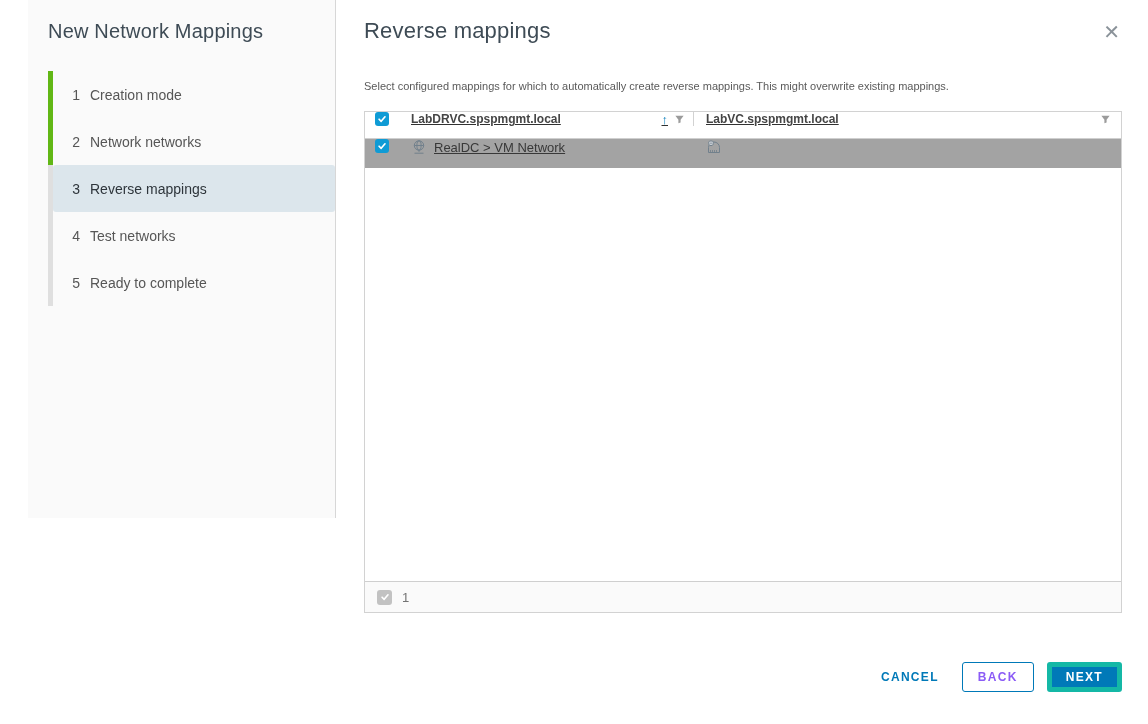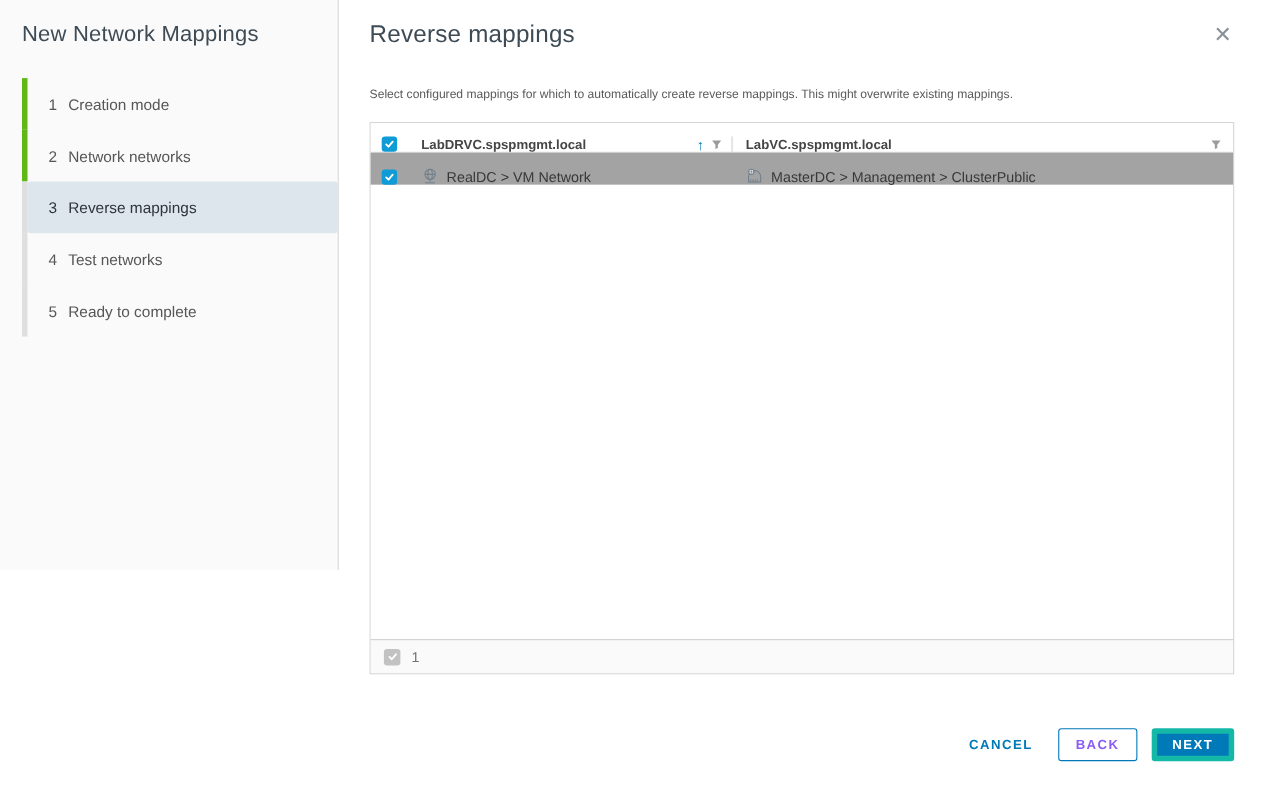--- a/index.html
+++ b/index.html
@@ -3,21 +3,21 @@
 <meta charset="utf-8">
 <style>
   * { margin:0; padding:0; box-sizing:border-box; }
   html,body { width:1148px; height:724px; }
   body {
     font-family:"Liberation Sans", sans-serif;
     background:#ffffff;
     color:#313131;
     overflow:hidden;
   }
-  .page { display:flex; width:1148px; height:518px; }
+  .page { display:flex; width:1148px; height:518px;padding-left:28px; }
 
   
   .sidebar {
     width:308px; min-width:308px; height:100%;
     background:#fafafa;
     border-right:1px solid #d7d7d7;
   }
   .wizard-title {
     margin:20px 0 0 20px;
     font-size:20px; font-weight:400;
@@ -49,21 +49,21 @@
   .panel-title { font-size:22px; font-weight:300; color:#3e4b55; letter-spacing:.2px; }
   .close-btn {
     background:none; border:none; cursor:pointer;
     font-size:20px; line-height:20px; color:#8a9299; padding:4px 2px;
     font-weight:300;
   }
   .desc { margin-top:34px; font-size:11px; color:#5a5a5a; }
 
   
   .datagrid { margin-top:19px; border:1px solid #d2d2d2; }
-  .dg-header, .dg-row { display:flex; align-items:flex-end; }
+  .dg-header, .dg-row { display:flex; align-items:flex-start;text-decoration:underline; }
   .dg-header { height:27px; border-bottom:1px solid #cfcfcf; background:#fff; }
   .cell-check { width:33px; display:flex; align-items:center; justify-content:center; }
   .col { display:flex; align-items:center; }
   .col1 { width:296px; padding:0 8px 0 13px; }
   .dg-header .col1 { border-right:1px solid #d2d2d2; }
   .col2 { flex:1; padding:0 10px 0 12px; }
   .hdr-text { font-size:12px; font-weight:700; color:#454545; }
   .hdr-tools { margin-left:auto; display:flex; align-items:center; gap:6px; }
   .sort-arrow { color:#0079b8; font-size:13px; line-height:1; }
   .funnel { display:flex; align-items:center; cursor:pointer; }
@@ -199,21 +199,20 @@
           <span class="row-icon">
             <svg width="16" height="16" viewBox="0 0 16 16">
               <g fill="none" stroke="#71808c" stroke-width="1">
                 <path d="M2.5 13.5V8.5a5.5 5.5 0 0 1 11 0v5z"></path>
                 <path d="M4.5 11v2.5M6.5 11v2.5M8.5 11v2.5M10.5 11v2.5" stroke-width="0.8"></path>
                 <circle cx="5" cy="4.2" r="2.4" fill="#ffffff"></circle>
                 <path d="M2.7 4.2h4.6M5 1.9v4.6" stroke-width="0.7"></path>
               </g>
             </svg>
           </span>
-          <span>MasterDC &gt; Management &gt; ClusterPublic</span>
         </div>
       </div>
 
       <div class="dg-body-empty"></div>
 
       <div class="dg-footer">
         <span class="checkbox gray">
           <svg width="10" height="10" viewBox="0 0 12 12">
               <path d="M2.5 6.3 L5 8.8 L9.6 3.4" stroke="#ffffff" stroke-width="2" fill="none" stroke-linecap="round" stroke-linejoin="round"></path>
             </svg>

